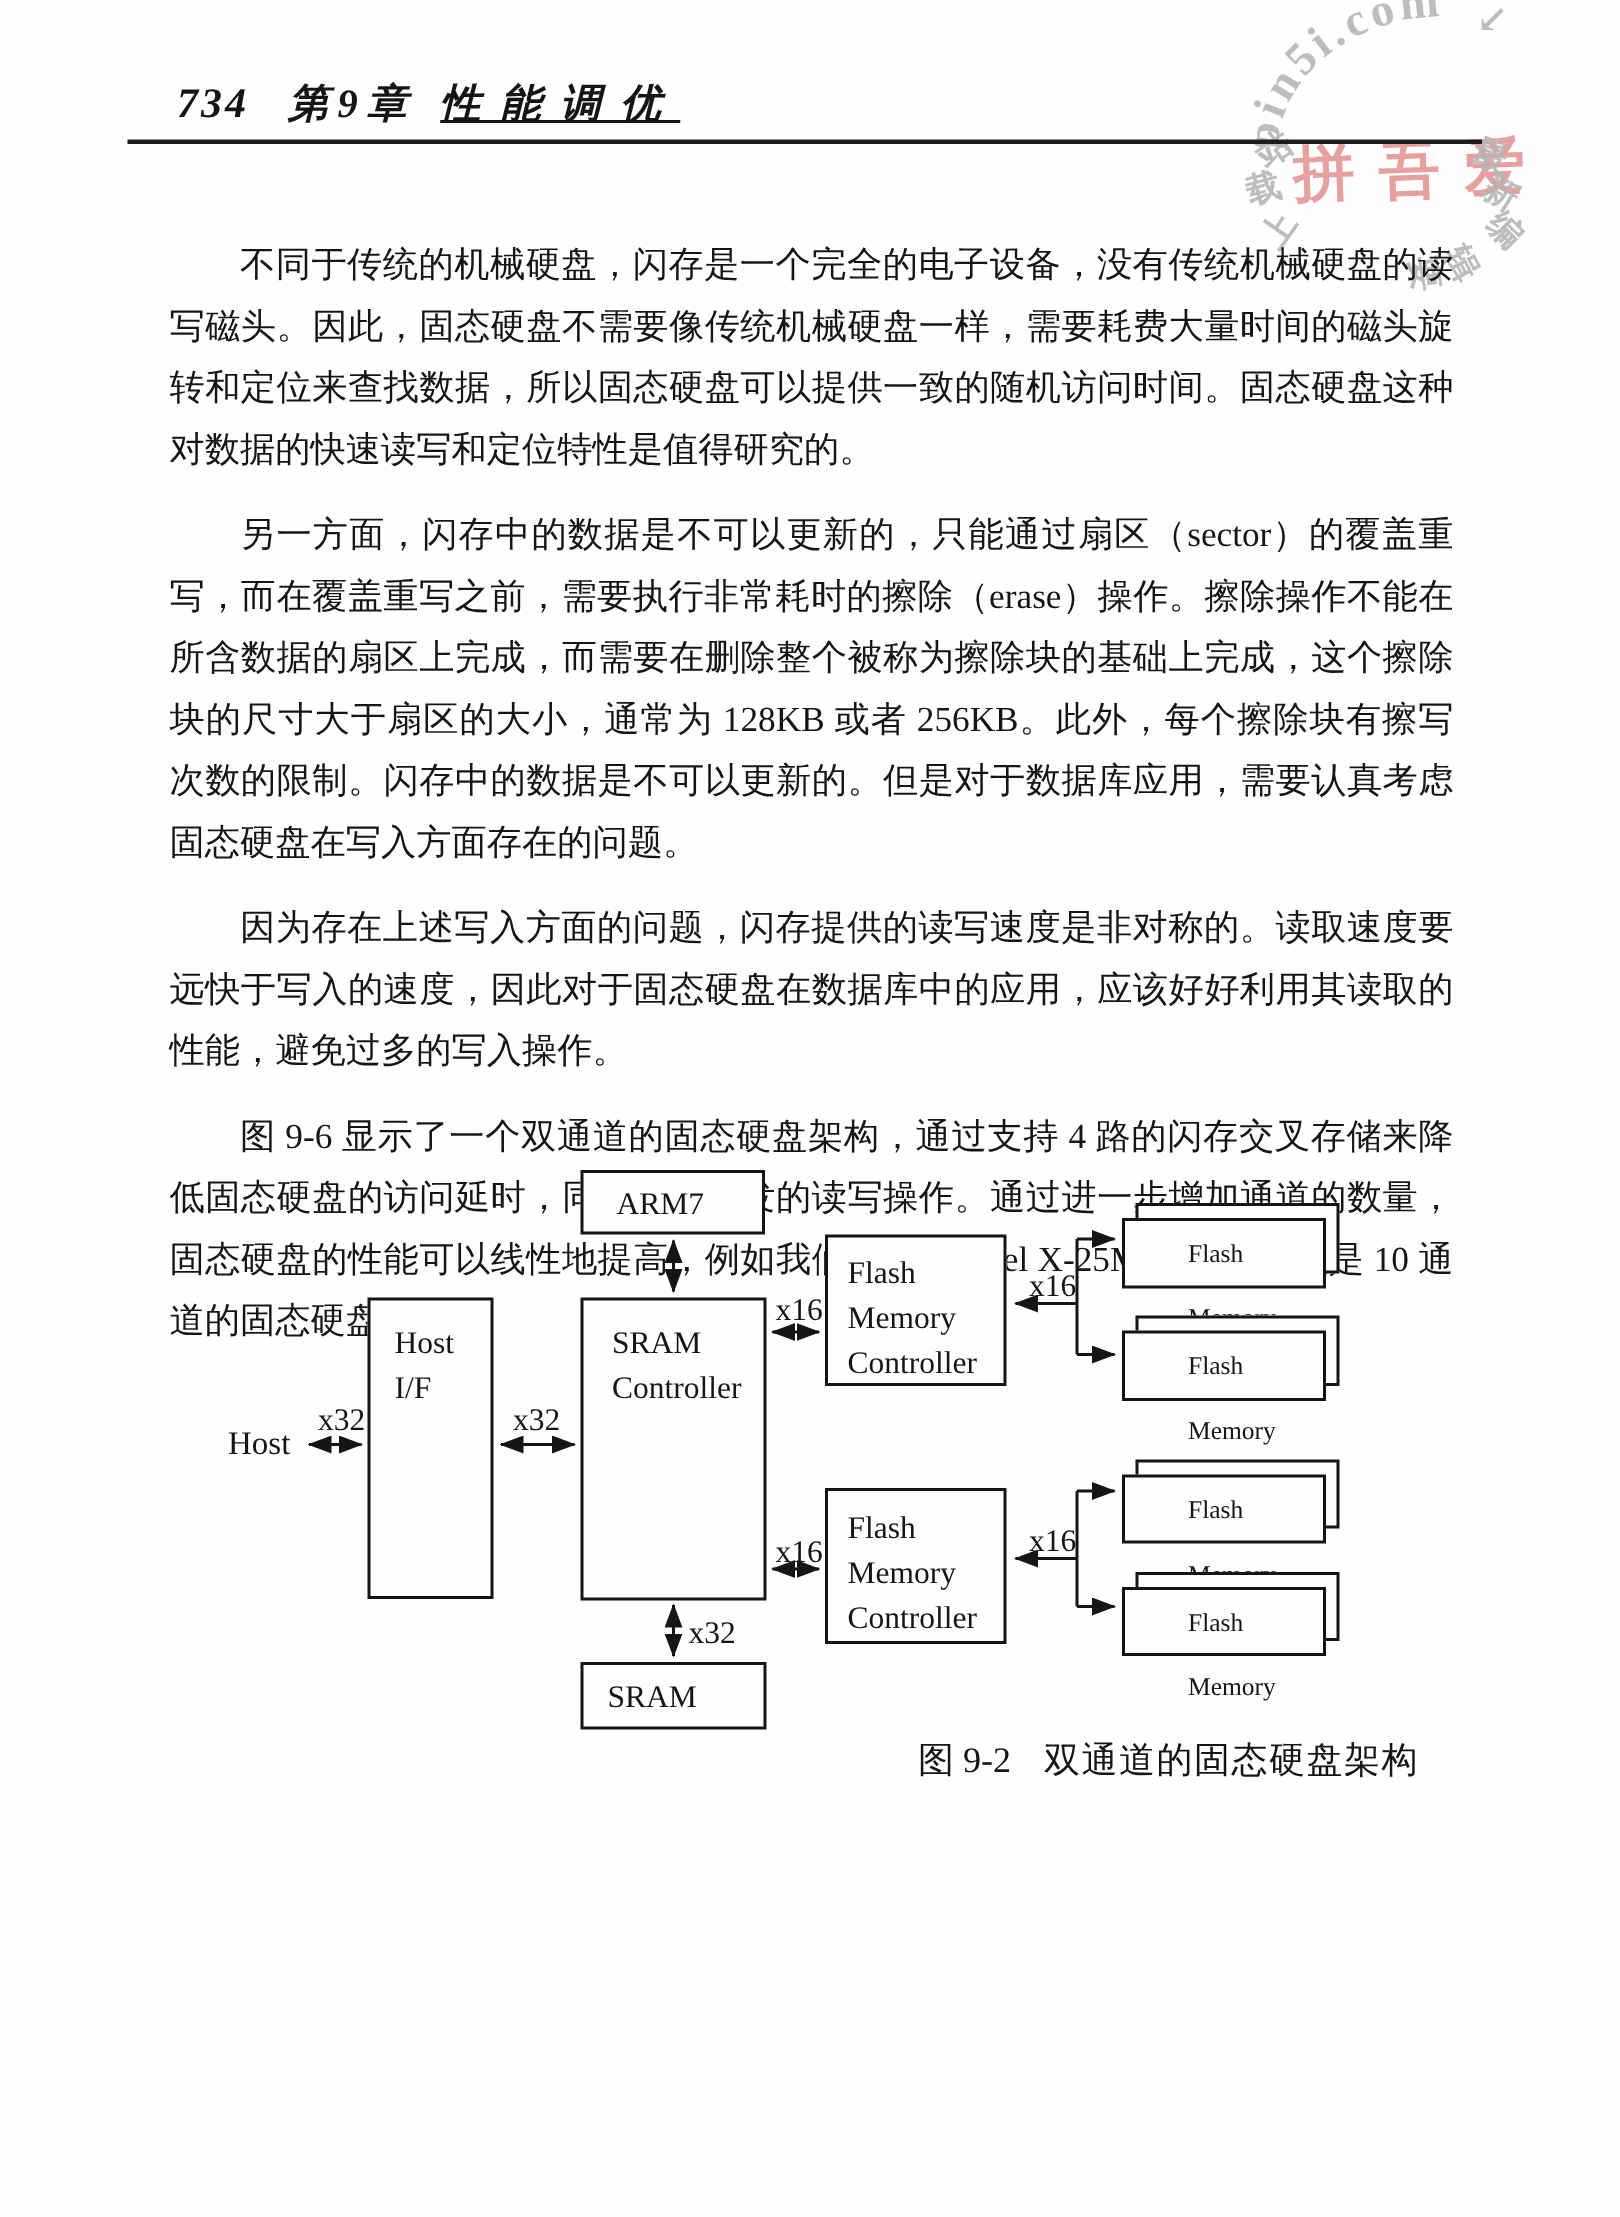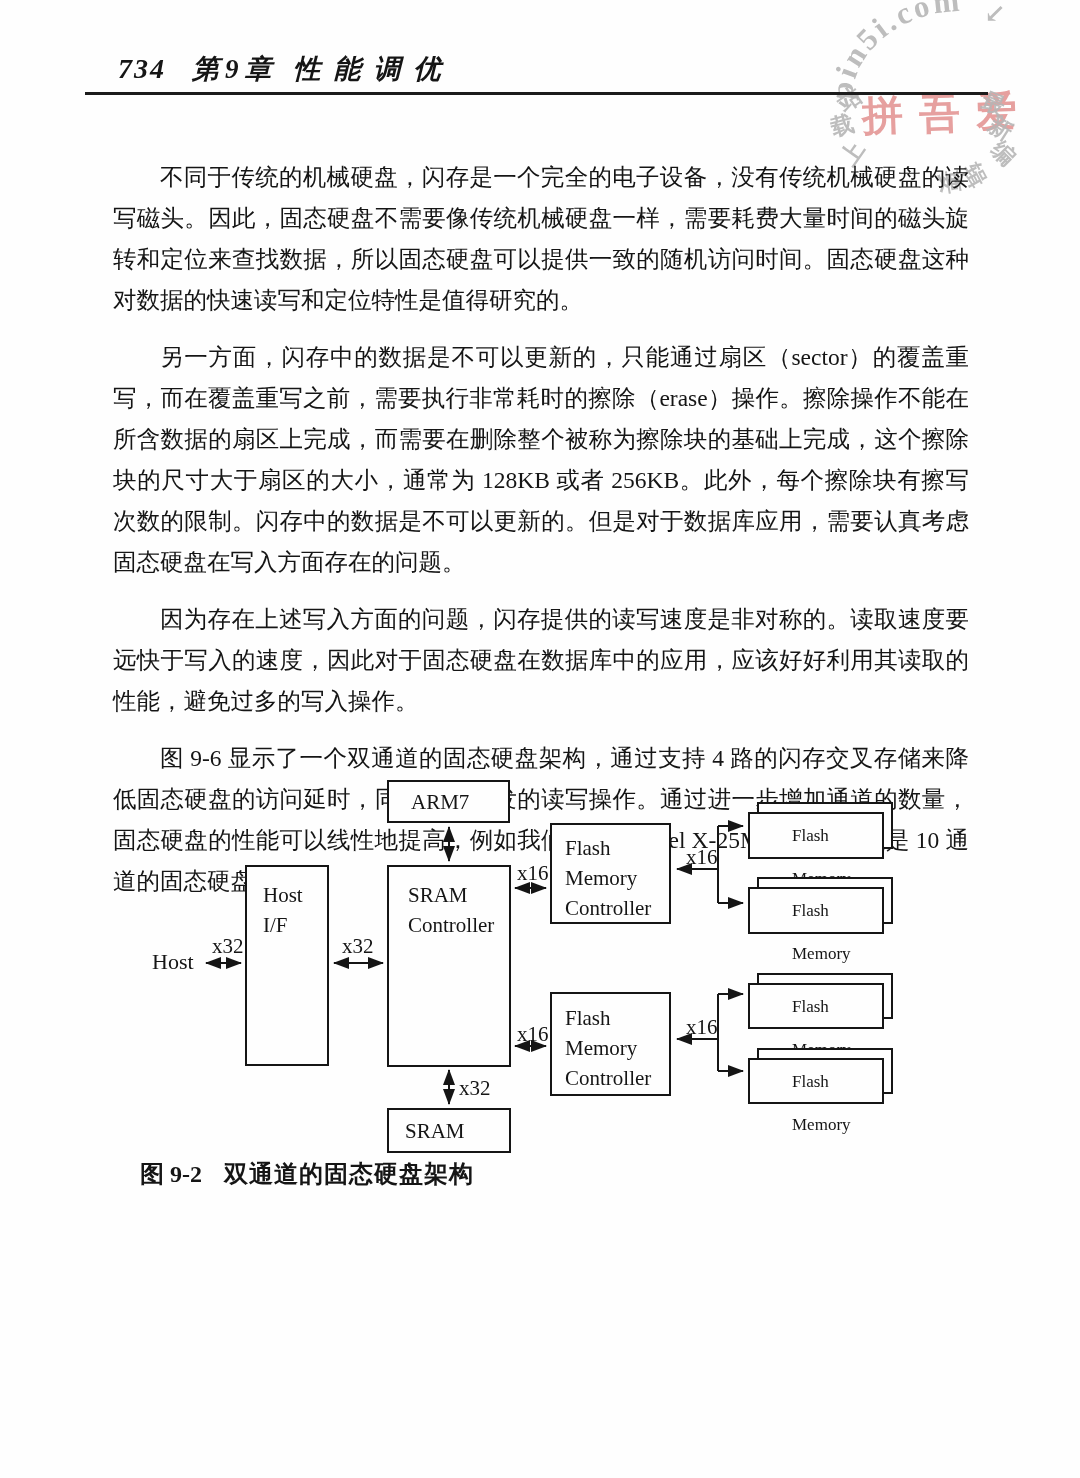--- a/index.html
+++ b/index.html
@@ -10,21 +10,21 @@
   }
   
   .header{
     position:absolute; left:85px; top:54px; width:903px;
     border-bottom:3px solid #1c1c1c; padding:0 0 8px 33px;
     box-sizing:border-box; font-style:italic; font-size:27px; line-height:30px;
     white-space:nowrap;
   }
   .header .pgnum{font-size:28px; font-weight:bold; margin-right:26px; letter-spacing:2px;}
   .header .chap{font-weight:bold; margin-right:16px; letter-spacing:6px;}
-  .header .ctitle{font-weight:bold; letter-spacing:13px;}
+  .header .ctitle{font-weight:bold; letter-spacing:13px;text-decoration:underline;}
   
   .bodyblock{
     position:absolute; left:97px; width:888px;
     font-size:23.5px; line-height:41px; text-align:justify;
     text-justify:inter-ideograph;
   }
   .bodyblock p{margin:16px; text-indent:2em;}
   #body1{top:141px;}
   #body2{top:1218px;}
   
@@ -33,21 +33,21 @@
     background:#fefefe; font-size:21px; line-height:30px;
   }
   .dbox .bl{display:block; white-space:nowrap;}
   .stackback{position:absolute; box-sizing:border-box; border:2px solid #151515; background:#fefefe;}
   .fmlabel{display:block; text-align:left; line-height:43px; font-size:17px;padding-left:42px;}
   .buslabel{position:absolute; font-size:21px; line-height:22px; white-space:nowrap;}
   .hostlabel{position:absolute; font-size:22px; line-height:24px;}
   .arrowlayer{position:absolute; left:0; top:0; pointer-events:none;}
   .caption{
     position:absolute; left:140px; top:1159px; width:806px;
-    text-align:left; font-size:24px; line-height:30px; white-space:nowrap;font-weight:bold;
+    text-align:right; font-size:24px; line-height:30px; white-space:nowrap;
   }
   .caption .capnum{margin-right:22px;}
   .caption .captext{letter-spacing:1px;}
   
   .wm{position:absolute; pointer-events:none;}
   .wm-brand{
     position:absolute; left:862px; top:86px; font-size:41px; font-weight:bold;
     color:#e2908f; letter-spacing:16px; white-space:nowrap; opacity:.85;
     transform:rotate(-2deg);
   }

